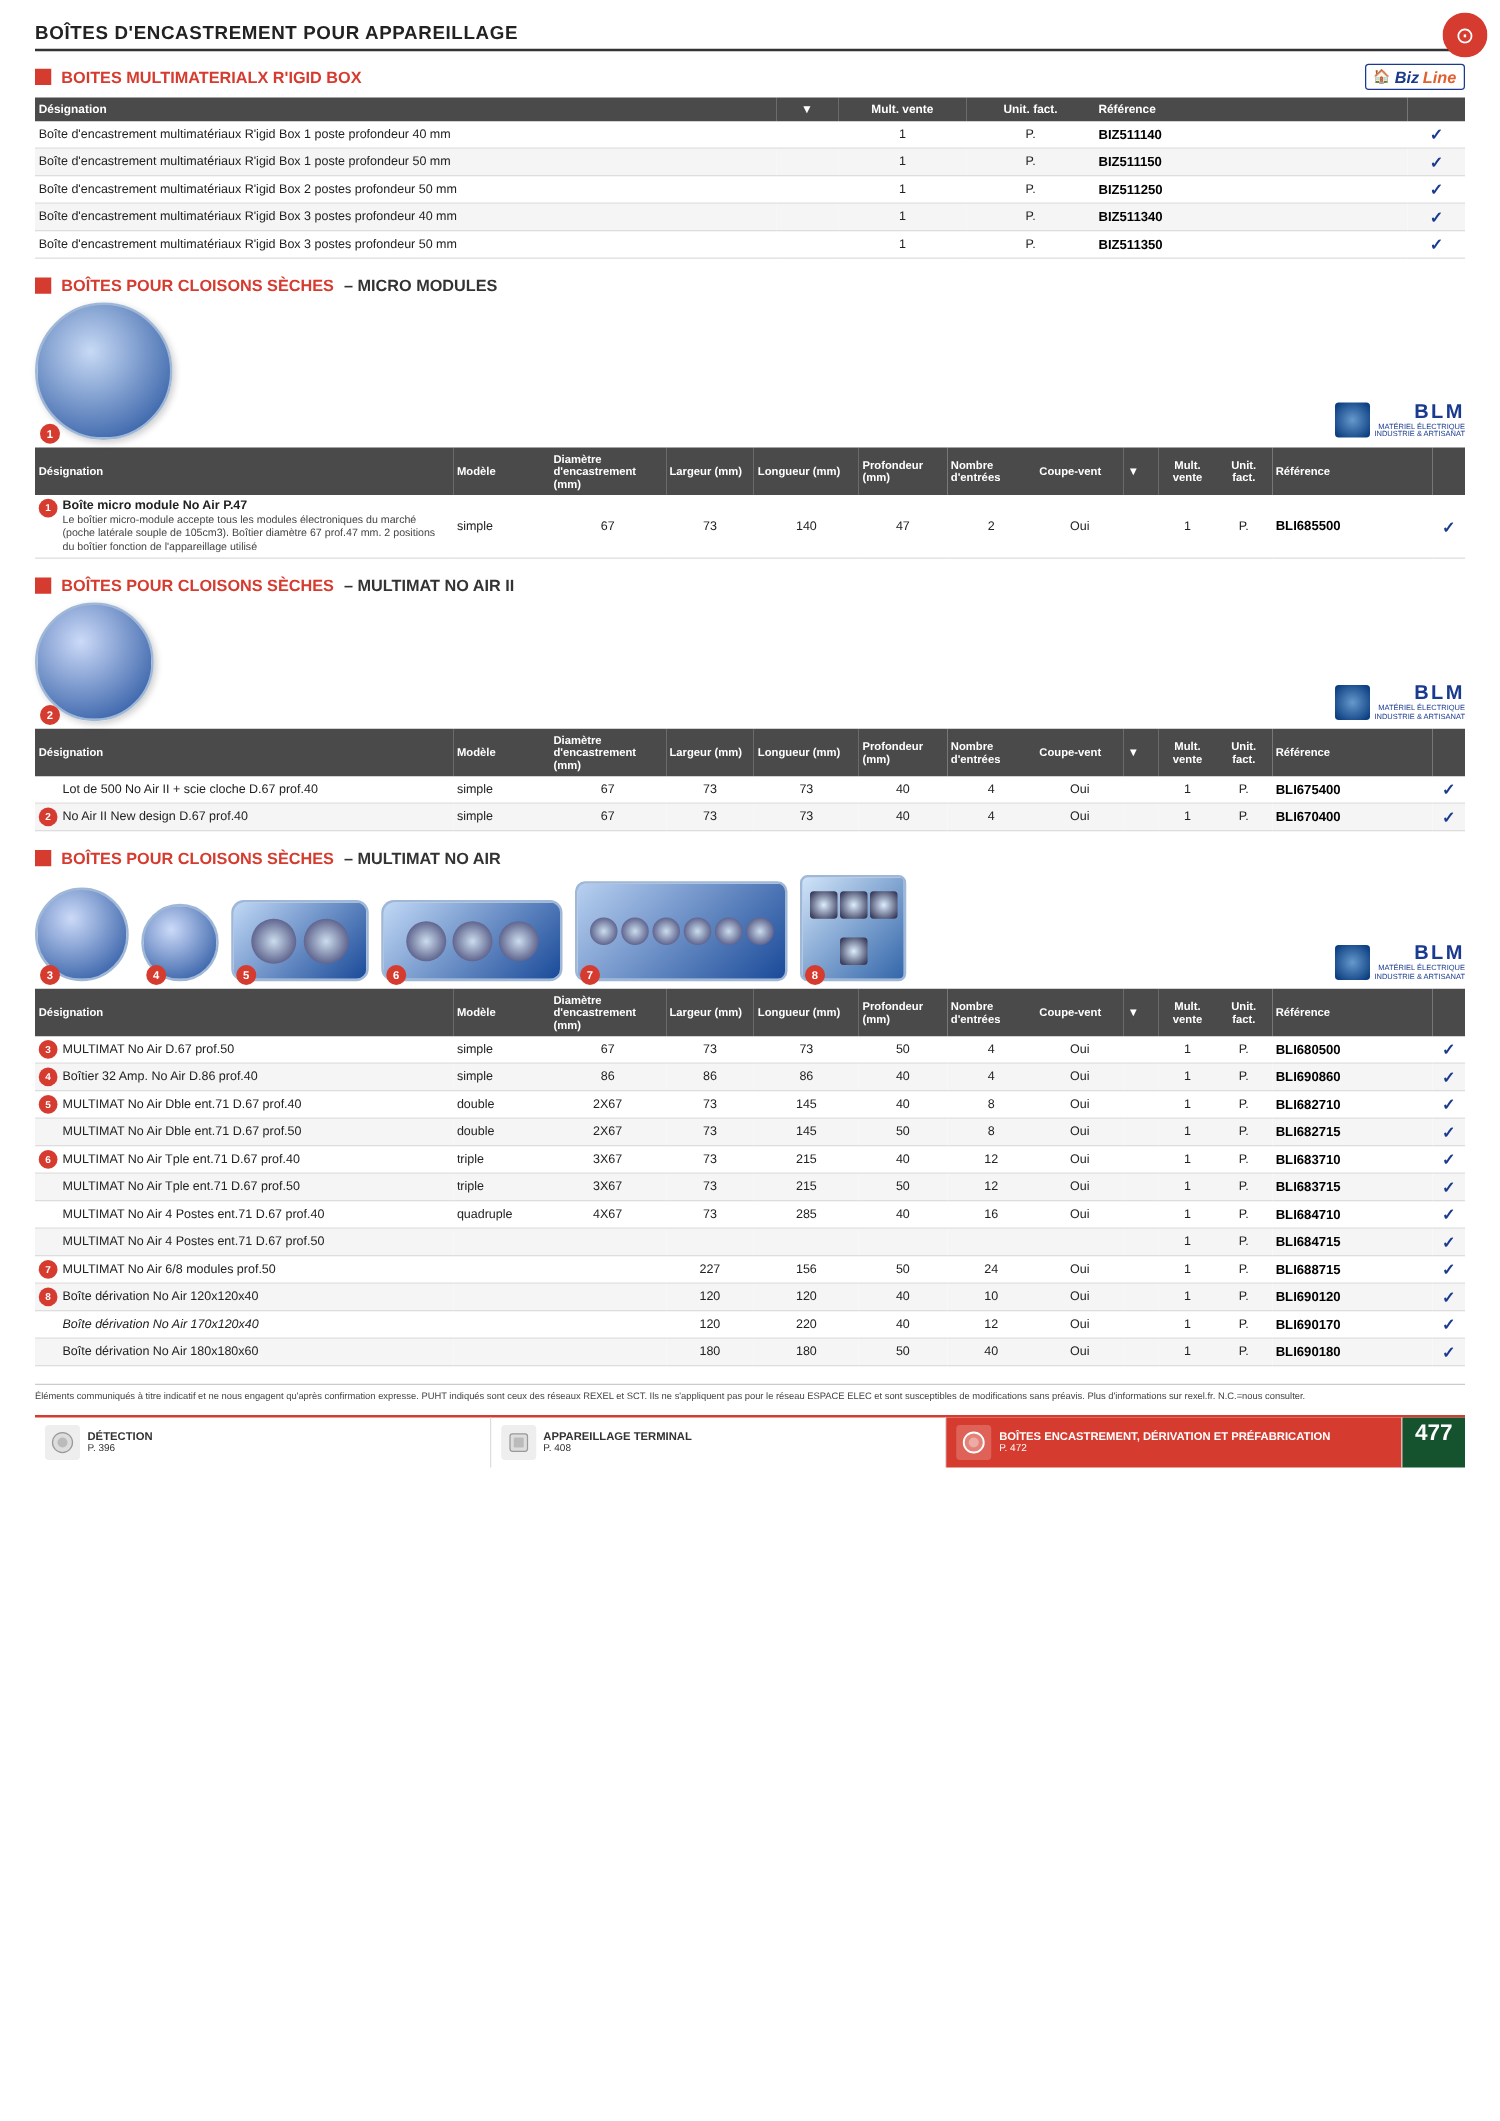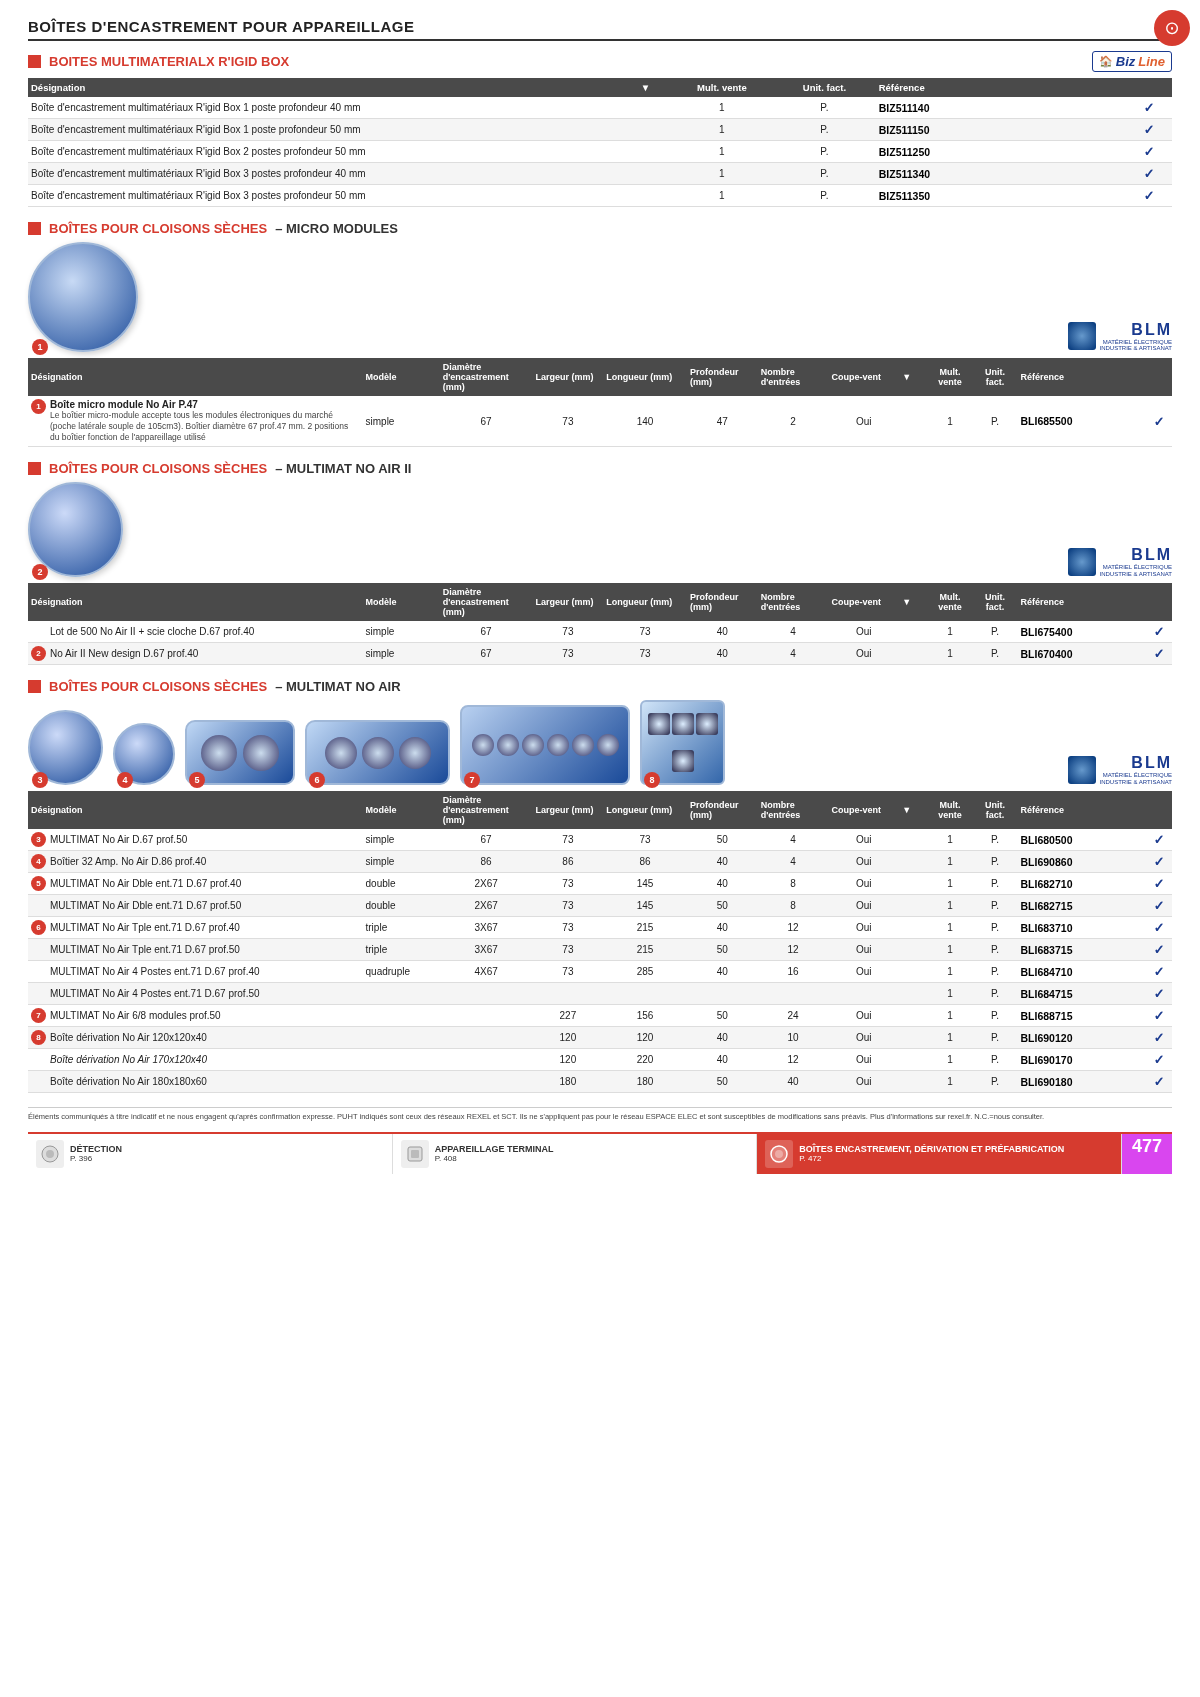--- a/index.html
+++ b/index.html
@@ -37,21 +37,21 @@
     .row-num-badge { background: #d63b2f; color: #fff; border-radius: 50%; width: 15px; height: 15px; display: inline-flex; align-items: center; justify-content: center; font-size: 8px; font-weight: bold; flex-shrink: 0; }
 
     .footer-note { font-size: 7.5px; color: #444; margin-top: 6px; line-height: 1.3; border-top: 1px solid #ccc; padding-top: 4px; }
     .footer-nav { display: flex; gap: 0; margin-top: 10px; background: #fff; border-top: 2px solid #d63b2f; }
     .footer-nav-item { flex: 1; display: flex; align-items: center; gap: 6px; padding: 6px 8px; border-right: 1px solid #ddd; }
     .footer-nav-item:last-child { border-right: none; background: #d63b2f; color: #fff; }
     .footer-nav-icon { width: 28px; height: 28px; background: #eee; border-radius: 3px; flex-shrink: 0; display: flex; align-items: center; justify-content: center; }
     .footer-nav-text { font-size: 8px; color: #333; }
     .footer-nav-text strong { display: block; font-size: 9px; }
     .footer-nav-item:last-child .footer-nav-text { color: #fff; }
-    .page-num { font-size: 18px; font-weight: bold; color: #fff; background: #d946ef; padding: 2px 10px; }
+    .page-num { font-size: 18px; font-weight: bold; color: #fff; background: #14532d; padding: 2px 10px; }
 
     .top-right-icon { position: absolute; top: 10px; right: 10px; width: 36px; height: 36px; background: #d63b2f; border-radius: 50%; display: flex; align-items: center; justify-content: center; color: #fff; font-size: 18px; }
 
     .col-designation { width: 260px; margin-left: 28px; }
     .col-modele { width: 60px; }
     .col-diam { width: 60px; }
     .col-larg { width: 55px; }
     .col-long { width: 65px; }
     .col-prof { width: 55px; }
     .col-nbe { width: 55px; }

